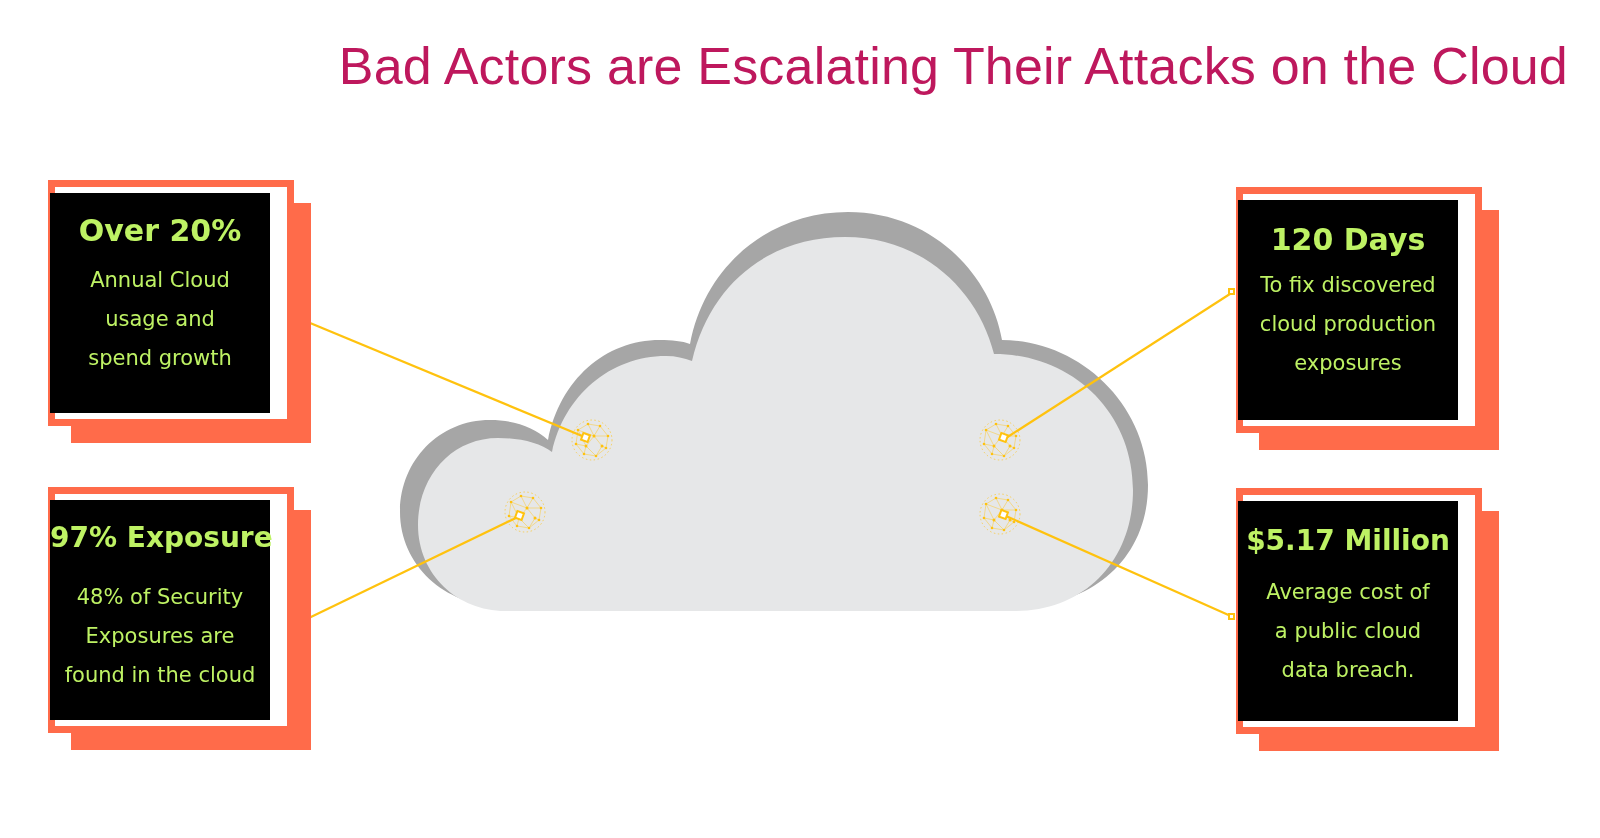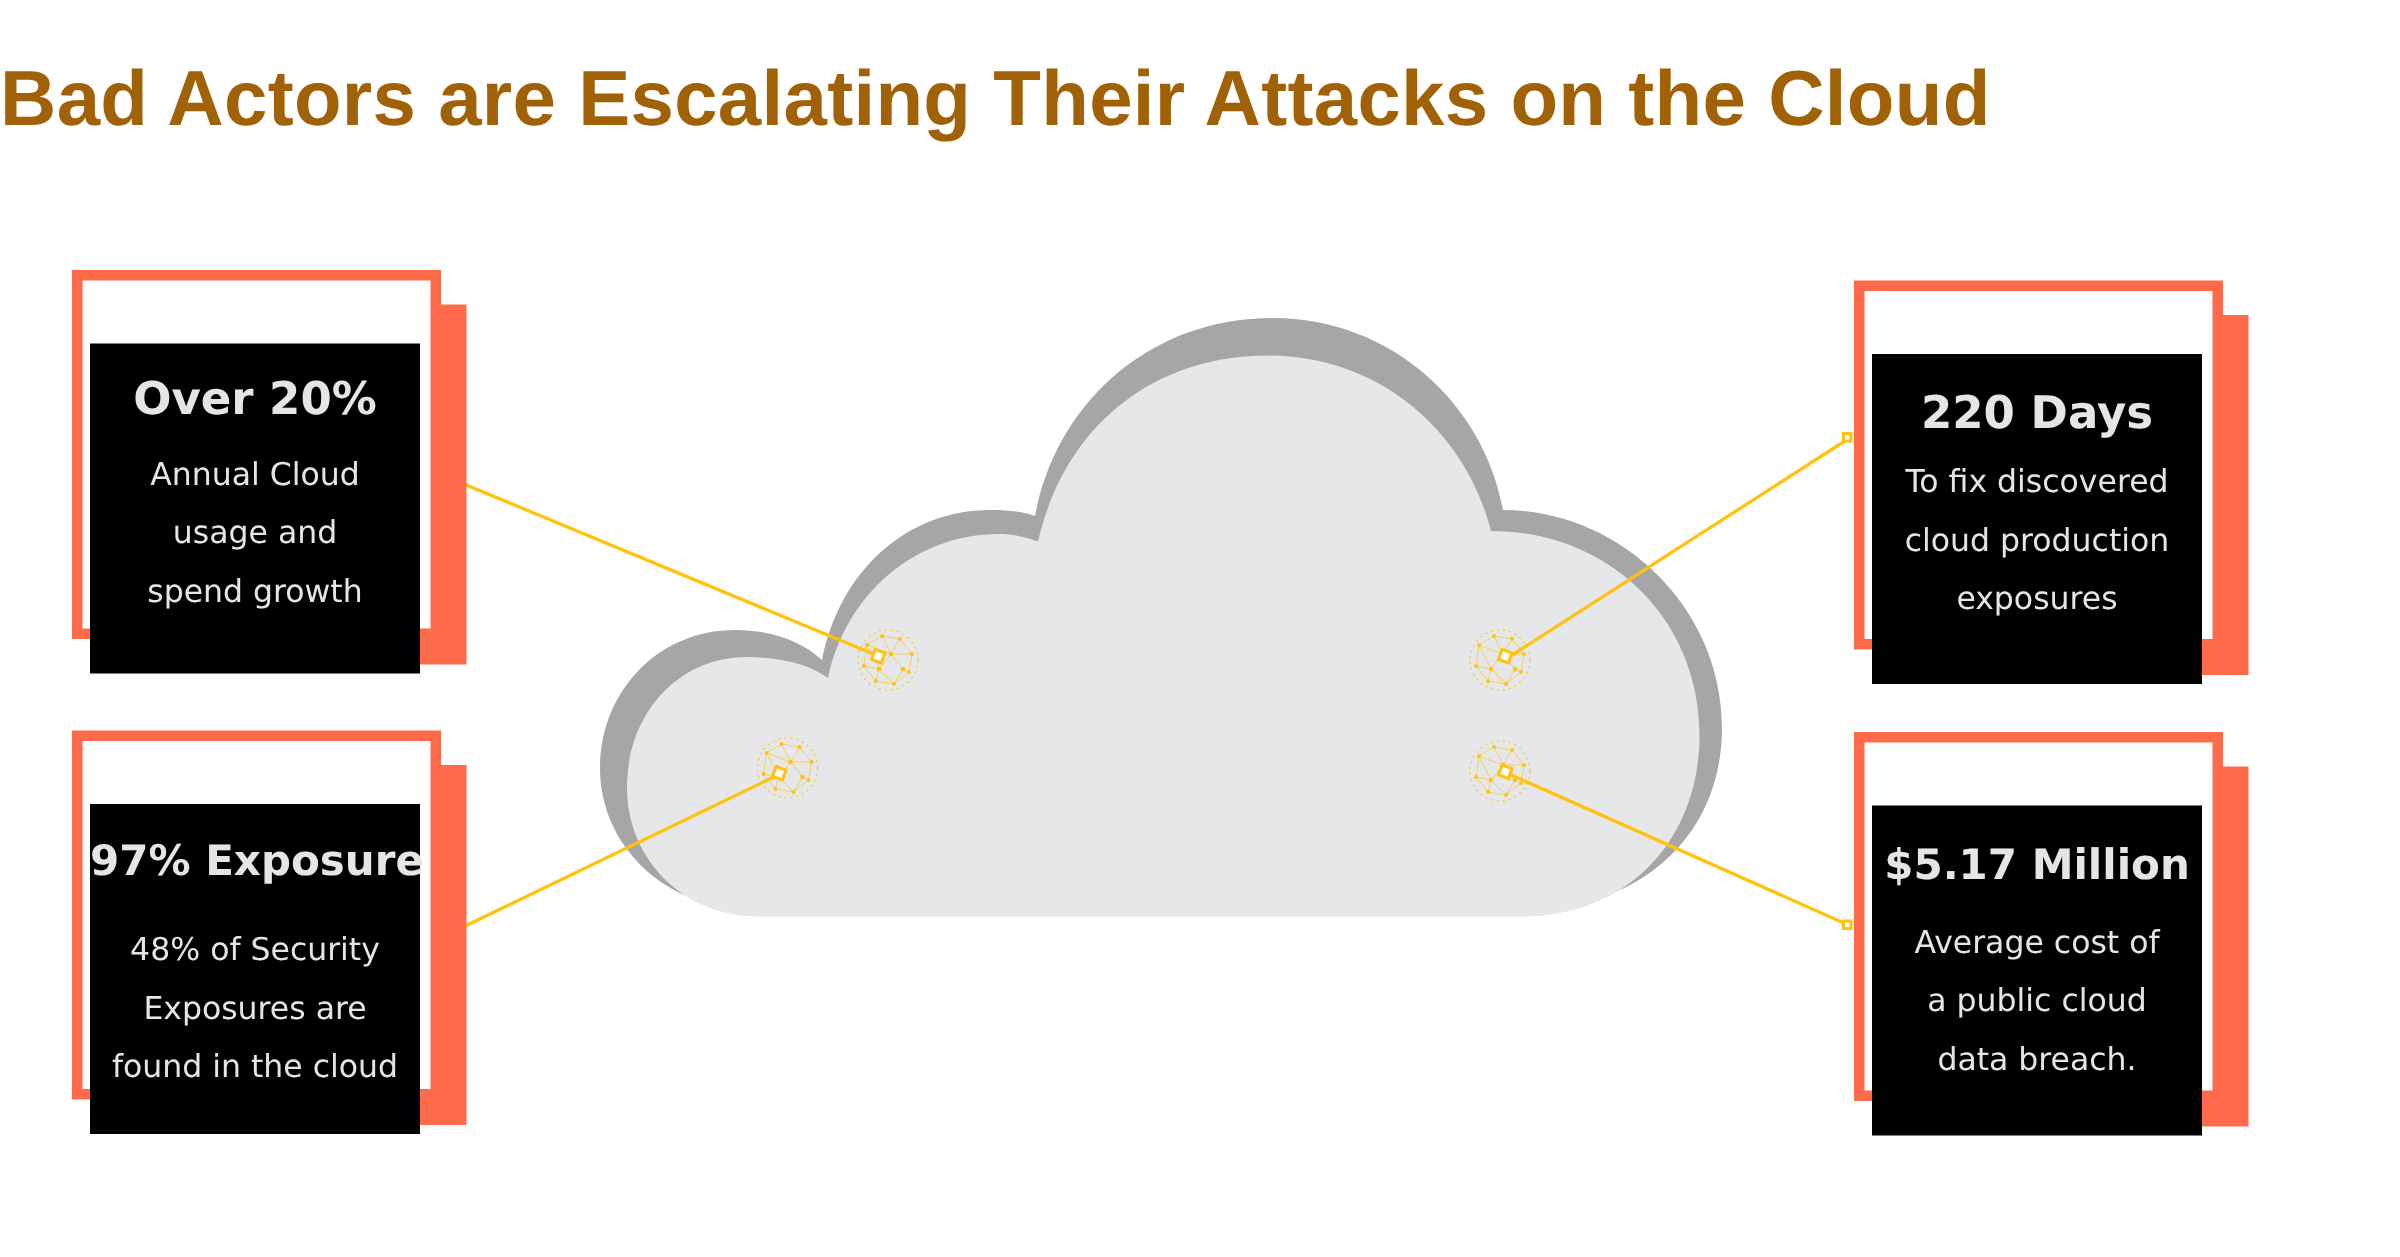--- a/index.html
+++ b/index.html
@@ -1,26 +1,26 @@
 <!DOCTYPE html>
 <html><head>
 <meta charset="utf-8">
 <style>
   html, body { margin: 0; padding: 0; background: #ffffff; }
   body { width: 1600px; height: 838px; position: relative; overflow: hidden; font-family: "DejaVu Sans", sans-serif; }
   .title {
-    position: absolute; left: 0; top: 36px; width: 1568px; text-align: left;
-    font-family: "Liberation Sans", sans-serif; font-weight: bold; font-size: 52px; color: #a16207; letter-spacing: 0.2px;
+    position: absolute; left: 0; top: 36px; width: 1568px; text-align: right;
+    font-family: "Liberation Sans", sans-serif; font-weight: normal; font-size: 52px; color: #be185d; letter-spacing: 0.2px;
   }
   .canvas { position: absolute; left: 0; top: 0; }
   .card { position: absolute; width: 248px; height: 246px; }
   .card .shadow { position: absolute; left: 23px; top: 23px; width: 240px; height: 240px; background: #ff6b4a; }
   .card .outer { position: absolute; left: 0; top: 0; width: 246px; height: 246px; background: #ff6b4a; }
   .card .white { position: absolute; left: 7px; top: 7px; width: 232px; height: 232px; background: #ffffff; }
-  .card .inner { position: absolute; left: 12px; top: 13px; width: 220px; height: 220px; background: #000000; color: #e5e5e5; text-align: center; box-sizing: border-box; margin-top: 36px; }
+  .card .inner { position: absolute; left: 2px; top: 13px; width: 220px; height: 220px; background: #000000; color: #bef264; text-align: center; box-sizing: border-box; }
   .card .headline { font-weight: bold; font-size: 30px; line-height: 36px; margin-top: 18px; white-space: nowrap; }
   .card .desc { font-size: 21px; line-height: 39px; margin-top: 12px; padding: 0 8px; }
 </style>
 </head>
 <body>
 
 <div class="title">Bad Actors are Escalating Their Attacks on the Cloud</div>
 
 <svg class="canvas" width="1600" height="838" viewBox="0 0 1600 838">
   <defs>
@@ -101,21 +101,21 @@
     <div class="headline" style="font-size:28px; margin-top:20px;">97% Exposure</div>
     <div class="desc" style="margin-top:22px; padding:0 14px;">48% of Security Exposures are found in the cloud</div>
   </div>
 </div>
 
 <div class="card" style="left:1236px; top:187px;">
   <div class="shadow"></div>
   <div class="outer"></div>
   <div class="white"></div>
   <div class="inner">
-    <div class="headline" style="margin-top:22px;">220 Days</div>
+    <div class="headline" style="margin-top:22px;">120 Days</div>
     <div class="desc" style="margin-top:8px;">To fix discovered cloud production exposures</div>
   </div>
 </div>
 
 <div class="card" style="left:1236px; top:488px;">
   <div class="shadow"></div>
   <div class="outer"></div>
   <div class="white"></div>
   <div class="inner">
     <div class="headline" style="font-size:28px; margin-top:22px;">$5.17 Million</div>

